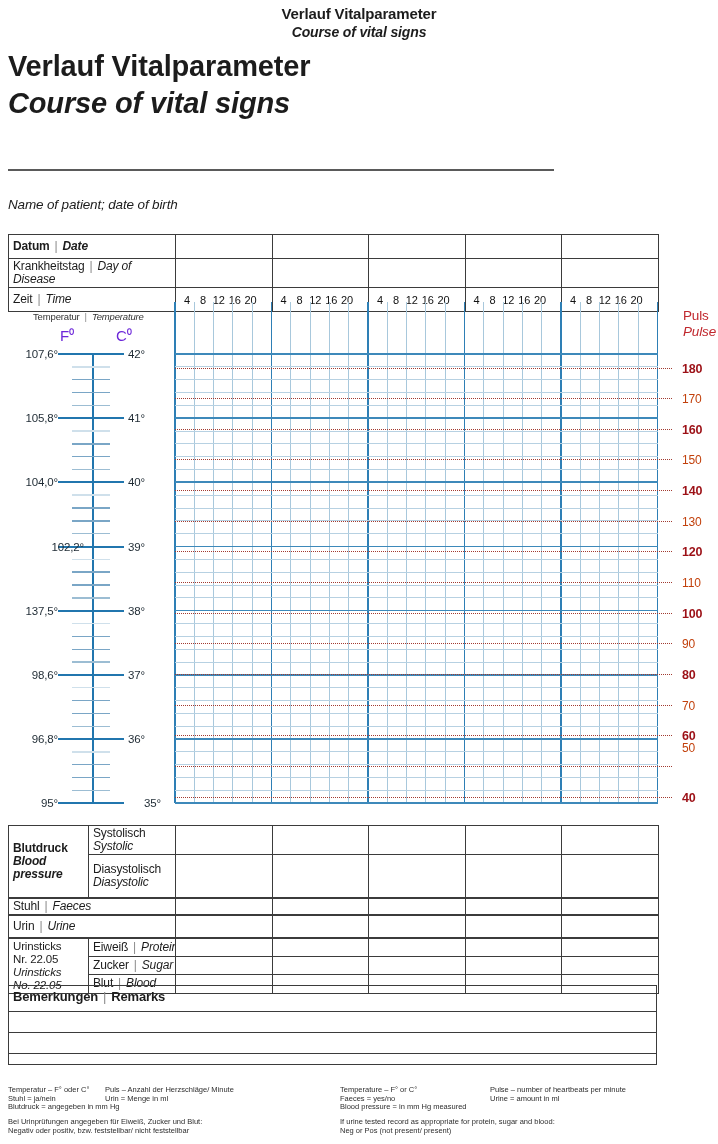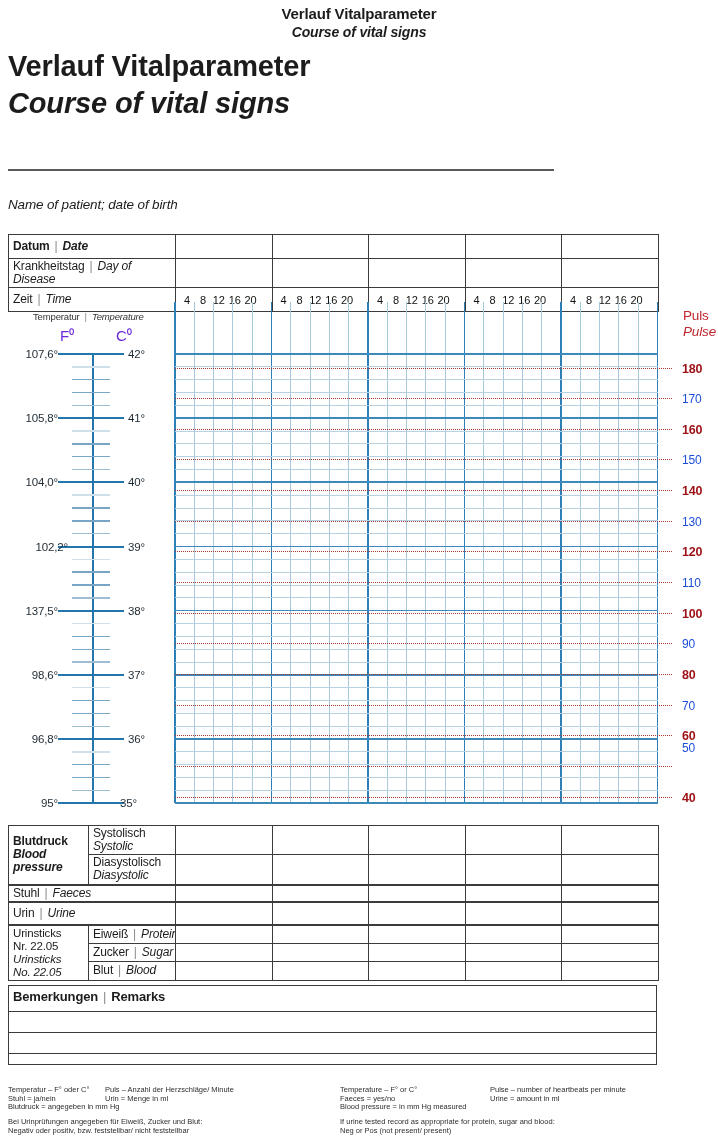--- a/index.html
+++ b/index.html
@@ -30,21 +30,21 @@
   .sec td{border-top:2px solid #3b3b3b;}
   .outer{border:1.5px solid #3b3b3b;}
 
   
   .scale-hd{font-size:9.5px;color:#333;}
   .unit{font-size:15px;color:#6d28d9;}
   .vline,.hline,.tickline{position:absolute;}
   .f-lbl,.c-lbl{position:absolute;font-size:11.5px;color:#1e2a33;line-height:14px;}
   .f-lbl{width:58px;text-align:right;}
   .pulse-hd{position:absolute;left:683px;color:#c0272d;font-size:13.5px;line-height:16px;}
-  .p-lbl{position:absolute;left:682px;font-size:12px;line-height:16px;color:#1d4ed8;}
+  .p-lbl{position:absolute;left:682px;font-size:12px;line-height:16px;color:#c2410c;}
   .p-lbl.b2{font-weight:bold;color:#9c1016;font-size:12.5px;}
 
   
   #remarks-box{top:985px;left:8px;width:647px;height:78px;border:1.5px solid #3b3b3b;}
   #remarks-head{height:22px;font-size:13px;font-weight:bold;padding:3px 4px 0 4px;}
   .remarks-row{border-top:1px solid #3b3b3b;}
 
   
   .foot{position:absolute;font-size:7.5px;line-height:8.6px;color:#2e2e2e;letter-spacing:0;}
 </style>
@@ -248,21 +248,21 @@
       <div class="tickline" style="left: 72px; top: 455.98px; width: 38px; height: 1.4px; background: rgb(122, 166, 198);"></div>
       <div class="tickline" style="left: 72px; top: 468.815px; width: 38px; height: 1.4px; background: rgb(156, 189, 211);"></div>
       <div class="tickline" style="left: 58px; top: 481.35px; width: 66px; height: 2px; background: rgb(33, 118, 174);"></div>
       <div class="f-lbl" style="left: 0px; top: 475.35px;">104,0°</div>
       <div class="c-lbl" style="left: 128px; top: 475.35px;">40°</div>
       <div class="tickline" style="left: 72px; top: 494.485px; width: 38px; height: 1.4px; background: rgb(207, 224, 235);"></div>
       <div class="tickline" style="left: 72px; top: 507.32px; width: 38px; height: 1.4px; background: rgb(122, 166, 198);"></div>
       <div class="tickline" style="left: 72px; top: 520.155px; width: 38px; height: 1.4px; background: rgb(122, 166, 198);"></div>
       <div class="tickline" style="left: 72px; top: 532.99px; width: 38px; height: 1.4px; background: rgb(156, 189, 211);"></div>
       <div class="tickline" style="left: 58px; top: 545.525px; width: 66px; height: 2px; background: rgb(33, 118, 174);"></div>
-      <div class="f-lbl" style="left: 0px; top: 539.525px; padding-left: 10px;">102,2°</div>
+      <div class="f-lbl" style="left: 16px; top: 539.525px; padding-left: 10px;">102,2°</div>
       <div class="c-lbl" style="left: 128px; top: 539.525px;">39°</div>
       <div class="tickline" style="left: 72px; top: 558.66px; width: 38px; height: 1.4px; background: rgb(207, 224, 235);"></div>
       <div class="tickline" style="left: 72px; top: 571.495px; width: 38px; height: 1.4px; background: rgb(122, 166, 198);"></div>
       <div class="tickline" style="left: 72px; top: 584.33px; width: 38px; height: 1.4px; background: rgb(122, 166, 198);"></div>
       <div class="tickline" style="left: 72px; top: 597.165px; width: 38px; height: 1.4px; background: rgb(156, 189, 211);"></div>
       <div class="tickline" style="left: 58px; top: 609.7px; width: 66px; height: 2px; background: rgb(33, 118, 174);"></div>
       <div class="f-lbl" style="left: 0px; top: 603.7px;">137,5°</div>
       <div class="c-lbl" style="left: 128px; top: 603.7px;">38°</div>
       <div class="tickline" style="left: 72px; top: 622.835px; width: 38px; height: 1.4px; background: rgb(207, 224, 235);"></div>
       <div class="tickline" style="left: 72px; top: 635.67px; width: 38px; height: 1.4px; background: rgb(122, 166, 198);"></div>
@@ -277,21 +277,21 @@
       <div class="tickline" style="left: 72px; top: 725.515px; width: 38px; height: 1.4px; background: rgb(156, 189, 211);"></div>
       <div class="tickline" style="left: 58px; top: 738.05px; width: 66px; height: 2px; background: rgb(33, 118, 174);"></div>
       <div class="f-lbl" style="left: 0px; top: 732.05px;">96,8°</div>
       <div class="c-lbl" style="left: 128px; top: 732.05px;">36°</div>
       <div class="tickline" style="left: 72px; top: 751.185px; width: 38px; height: 1.4px; background: rgb(207, 224, 235);"></div>
       <div class="tickline" style="left: 72px; top: 764.02px; width: 38px; height: 1.4px; background: rgb(122, 166, 198);"></div>
       <div class="tickline" style="left: 72px; top: 776.855px; width: 38px; height: 1.4px; background: rgb(122, 166, 198);"></div>
       <div class="tickline" style="left: 72px; top: 789.69px; width: 38px; height: 1.4px; background: rgb(156, 189, 211);"></div>
       <div class="tickline" style="left: 58px; top: 802.225px; width: 66px; height: 2px; background: rgb(33, 118, 174);"></div>
       <div class="f-lbl" style="left: 0px; top: 796.225px;">95°</div>
-      <div class="c-lbl" style="left: 120px; top: 796.225px;">35°</div>
+      <div class="c-lbl" style="left: 144px; top: 796.225px;">35°</div>
       <div class="p-lbl b2" style="top: 360.5px;">180</div>
       <div class="p-lbl" style="top: 391.15px;">170</div>
       <div class="p-lbl b2" style="top: 421.8px;">160</div>
       <div class="p-lbl" style="top: 452.45px;">150</div>
       <div class="p-lbl b2" style="top: 483.1px;">140</div>
       <div class="p-lbl" style="top: 513.75px;">130</div>
       <div class="p-lbl b2" style="top: 544.4px;">120</div>
       <div class="p-lbl" style="top: 575.05px;">110</div>
       <div class="p-lbl b2" style="top: 605.7px;">100</div>
       <div class="p-lbl" style="top: 636.35px;">90</div>
@@ -315,21 +315,21 @@
     <tbody>
         <tr style="height:28px;">
       <td class="lbl" rowspan="2"><span class="b">Blutdruck</span><br><span class="b en">Blood</span><br><span class="b en">pressure</span></td>
       <td class="lbl"><span>Systolisch</span><br><span class="en">Systolic</span></td>
     <td></td>
           <td></td>
           <td></td>
           <td></td>
           <td></td>
         </tr>
-    <tr style="height:30px;">
+    <tr style="height:43px;">
       <td class="lbl"><span>Diasystolisch</span><br><span class="en">Diasystolic</span></td>
     <td></td>
           <td></td>
           <td></td>
           <td></td>
           <td></td>
         </tr>
     <tr style="height:16px;" class="sec">
       <td class="lbl" colspan="2"><span>Stuhl</span><span class="sep">|</span><span class="en">Faeces</span></td>
     <td></td>

